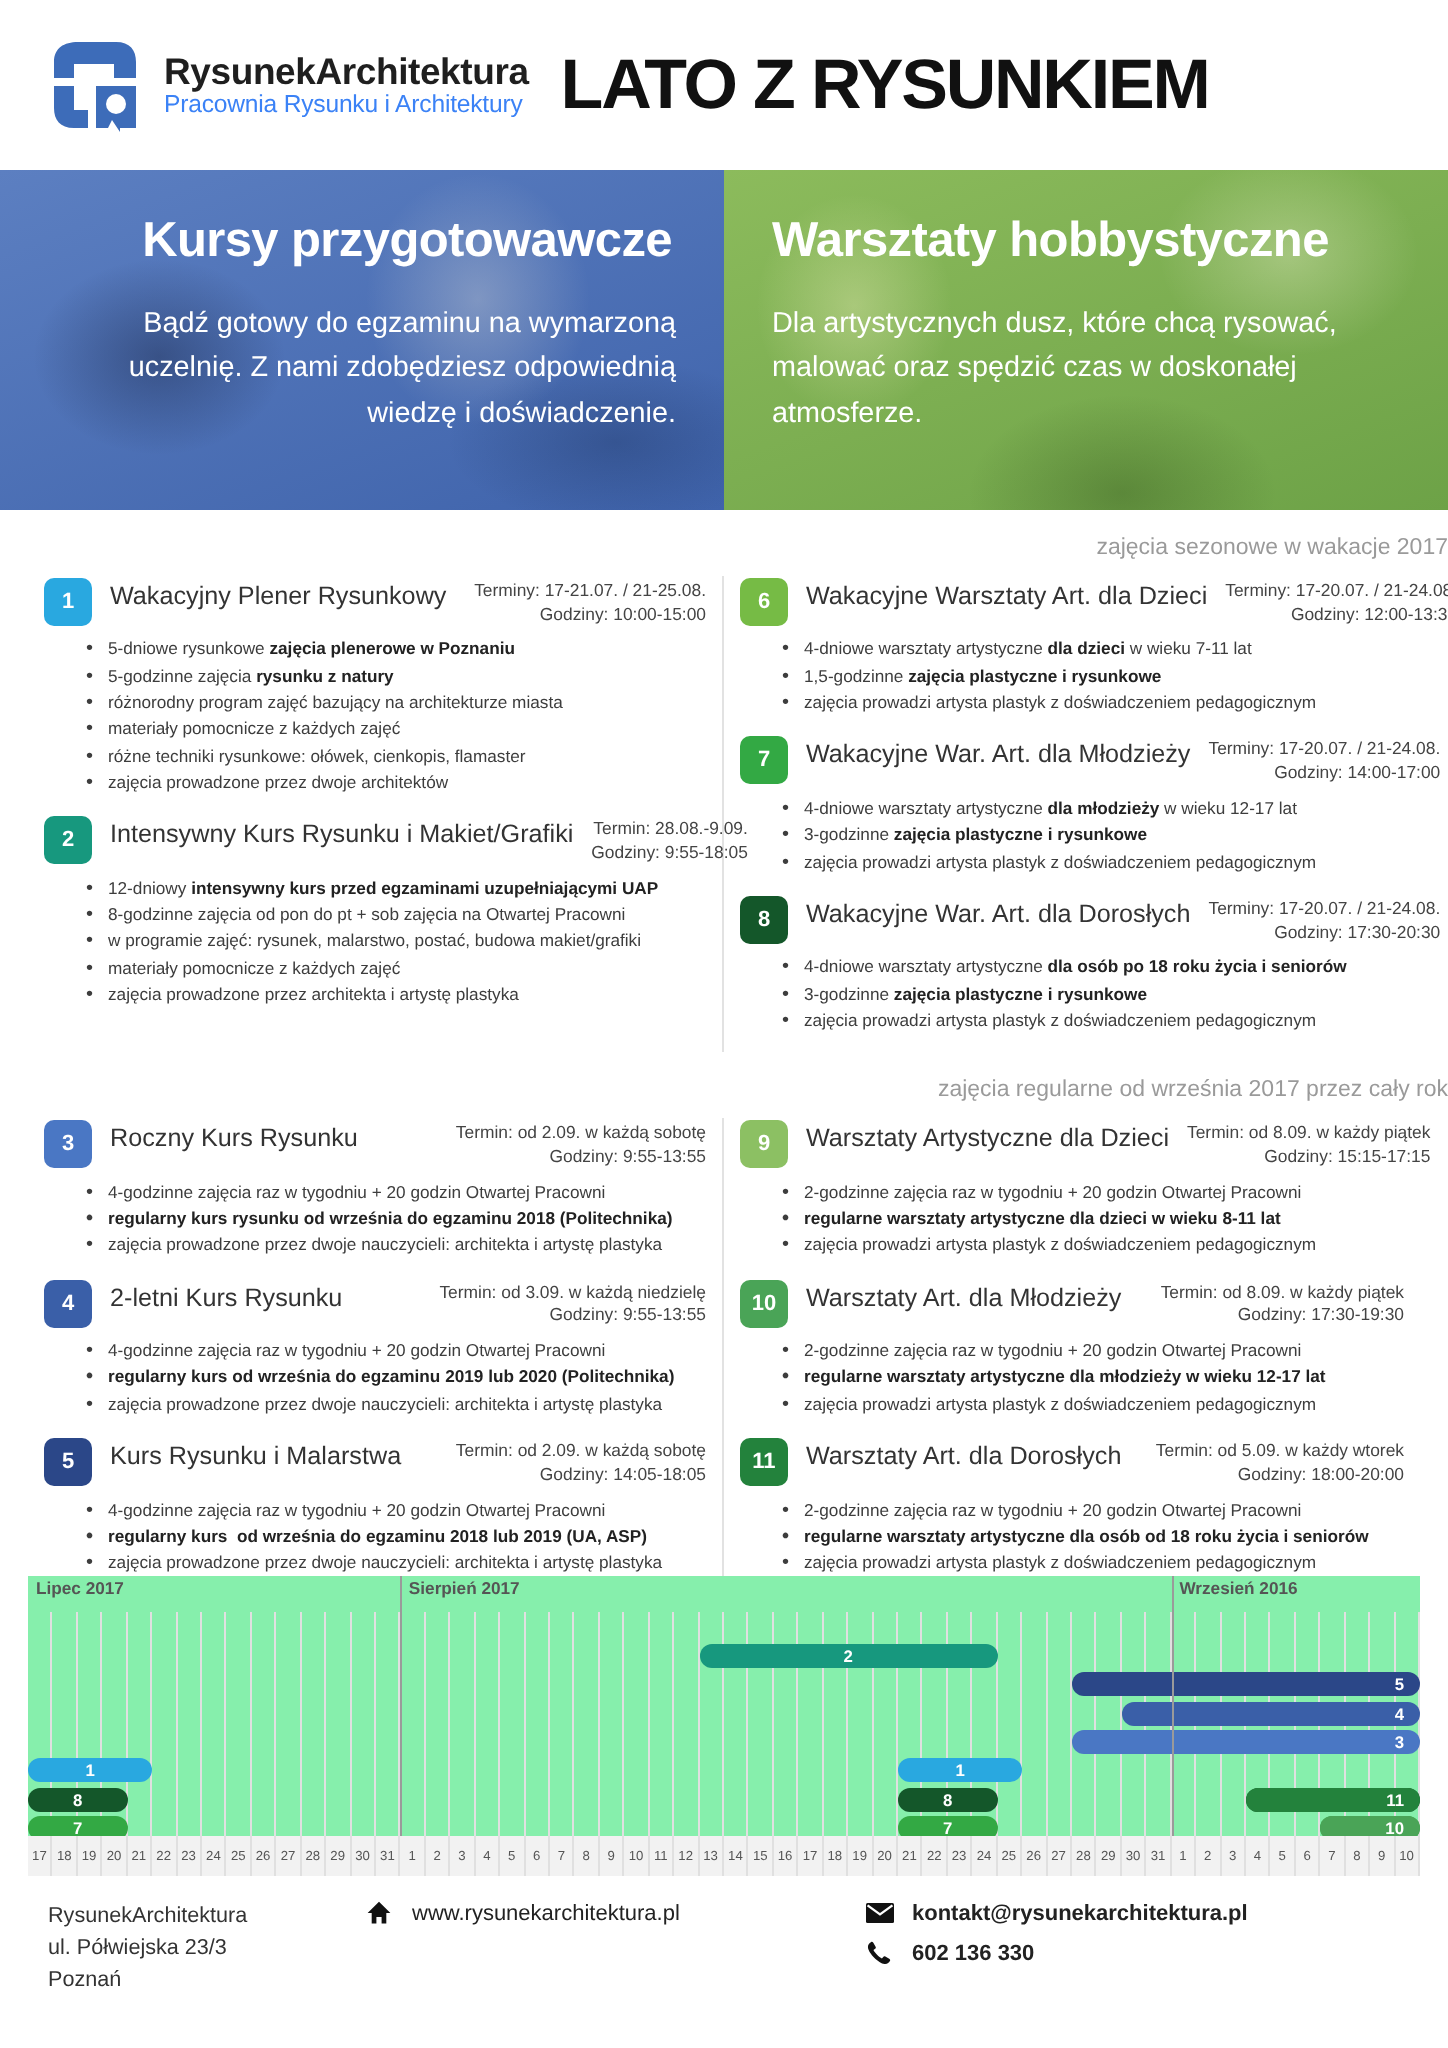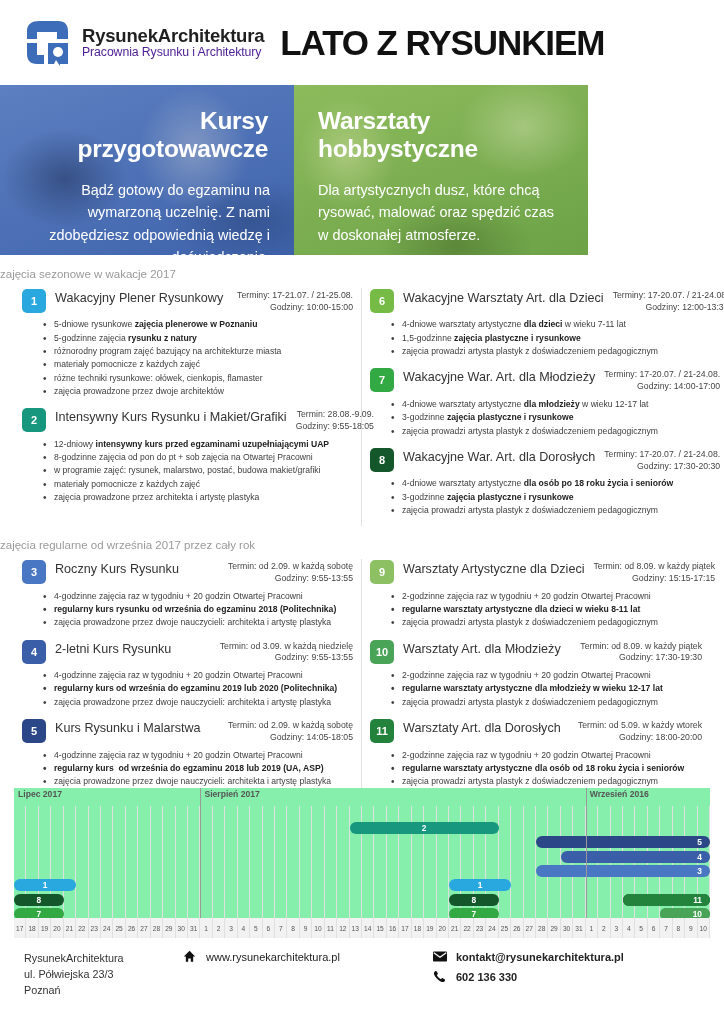--- a/index.html
+++ b/index.html
@@ -19,31 +19,31 @@
     padding: 0 18px 0 24px; background: #fff;
   }
   .logo-block { display: flex; align-items: center; gap: 11px; }
   .logo-mark { width: 47px; height: 47px; flex: 0 0 47px; position: relative; }
   .logo-text-wrap { line-height: 1.05; }
   .logo-title {
     font-size: 18.5px; font-weight: bold; color: #1f1f1f;
     letter-spacing: -0.2px; white-space: nowrap;
   }
   .logo-sub {
-    font-size: 12.3px; color: #4c1d95; white-space: nowrap;
+    font-size: 12.3px; color: #3b82f6; white-space: nowrap;
     letter-spacing: -0.1px; margin-top: 1px;
   }
   .header-title {
     margin-left: 16px; font-size: 35px; font-weight: bold;
     color: #111; letter-spacing: -1.1px; white-space: nowrap;
     font-family: "Liberation Sans", sans-serif;
   }
 
   
-  .hero { display: flex; height: 170px; width: 588px; }
+  .hero { display: flex; height: 170px; width: 724px; }
   .hero-pane {
     width: 50%; position: relative; overflow: hidden;
     padding: 22px 24px 0 24px; color: #fff;
   }
   .hero-left { background: #4a6fb5; }
   .hero-right { background: #7cb04e; }
   .hero-left .hero-bg {
     position: absolute; inset: 0;
     background:
       radial-gradient(ellipse 90px 70px at 22% 55%, rgba(20,30,60,.40), transparent 70%),
@@ -62,21 +62,21 @@
   .hero-content { position: relative; z-index: 2; }
   .hero-h { font-size: 24.5px; font-weight: bold; letter-spacing: -0.3px; }
   .hero-left .hero-h { text-align: right; padding-right: 2px; }
   .hero-right .hero-h { text-align: left; }
   .hero-p { font-size: 14.4px; line-height: 1.55; margin-top: 16px; }
   .hero-left .hero-p { text-align: right; }
   .hero-right .hero-p { text-align: left; }
 
   
   .section-heading {
-    text-align: left; font-size: 11.5px; color: #9a9a9a;
+    text-align: right; font-size: 11.5px; color: #9a9a9a;
     padding: 13px 0 8px 0;
   }
 
   
   .columns { display: flex; padding: 0 14px; gap: 0; }
   .col { width: 50%; padding: 0 8px; position: relative; }
   .col-left { border-right: 1px solid #e2e2e2; }
 
   .course { margin-bottom: 9px; }
   .course-head { display: flex; align-items: flex-start; gap: 9px; }

